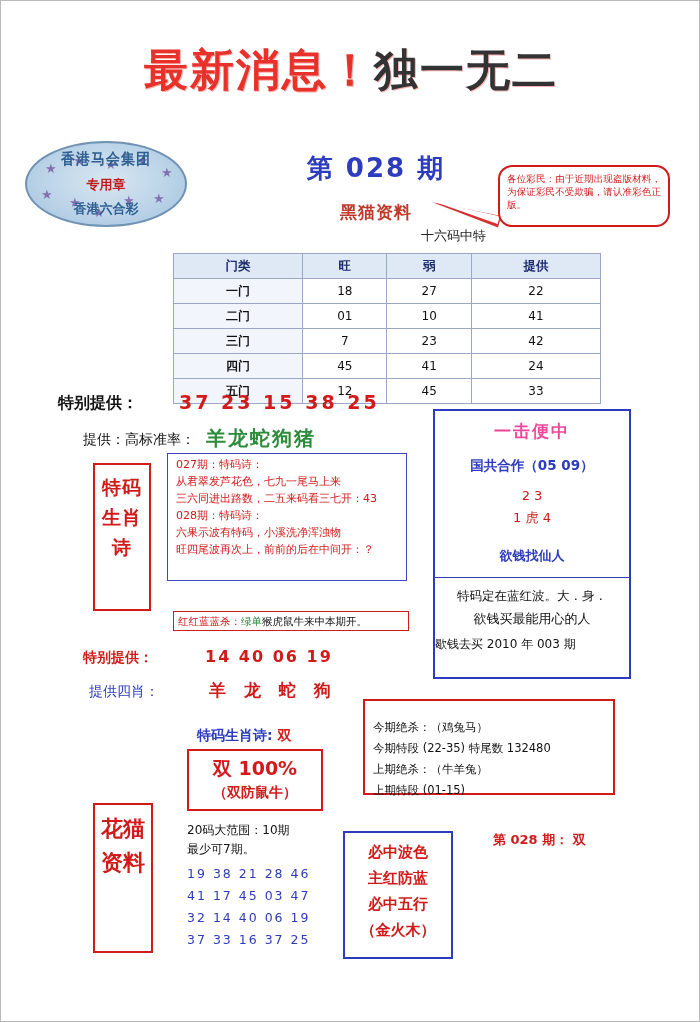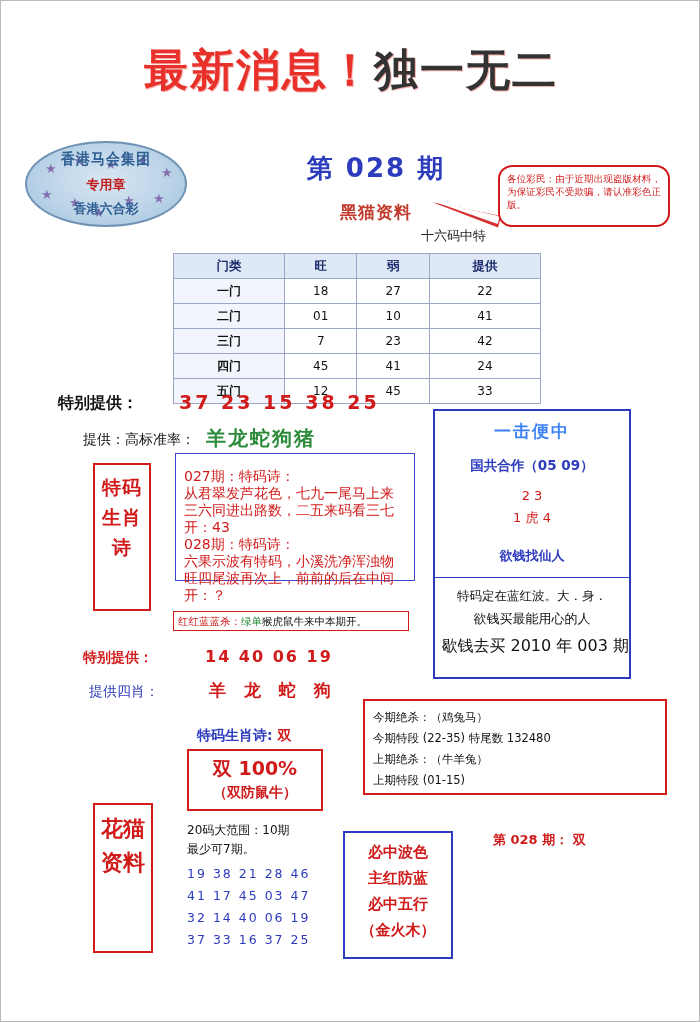--- a/index.html
+++ b/index.html
@@ -83,21 +83,21 @@
   .bubble-tail2{
     top:206px;left:433px;width:0;height:0;
     border-top:4px solid transparent;
     border-bottom:4px solid transparent;
     border-right:66px solid #fff;
     transform:rotate(16deg);
   }
 
   
   .maintable{
-    top:252px;left:172px;width:368px;
+    top:252px;left:172px;width:428px;
     border-collapse:collapse;
     font-size:12px;
   }
   .maintable td,.maintable th{
     border:1px solid #9aa7c7;
     text-align:center;height:22px;color:#111;
   }
   .maintable thead th{
     background:#dfe8f5;font-weight:bold;font-size:12.5px;color:#1b2a6b;
   }
@@ -113,57 +113,57 @@
   .vbox{
     top:462px;left:92px;width:58px;height:148px;
     border:2px solid #d11a1a;box-sizing:border-box;
     color:#d11a1a;font-size:19px;font-weight:bold;
     line-height:30px;text-align:center;padding-top:7px;
     letter-spacing:1px;
   }
 
   
   .poembox{
-    top:452px;left:174px;width:240px;height:128px;
+    top:452px;left:166px;width:240px;height:128px;
     border:1px solid #3b47c8;box-sizing:border-box;
-    padding:14px 8px;color:#d11a1a;font-size:14px;line-height:17px;
+    padding:2px 8px;color:#d11a1a;font-size:11px;line-height:17px;
   }
   .kill-line{
     top:610px;left:172px;width:236px;height:20px;
     border:1px solid #d11a1a;box-sizing:border-box;
     font-size:10.5px;line-height:18px;padding-left:4px;color:#111;
   }
   .kill-line .r{color:#d11a1a;}
   .kill-line .g{color:#2d8c3c;}
 
   
   .rbox{
     top:408px;left:432px;width:198px;height:270px;
     border:2px solid #2d3bbd;box-sizing:border-box;background:#fff;
   }
-  .rbox .t1{margin-top:9px;text-align:center;font-size:17px;font-weight:bold;color:#3b82f6;letter-spacing:2px;}
+  .rbox .t1{margin-top:9px;text-align:center;font-size:17px;font-weight:bold;color:#ec4899;letter-spacing:2px;}
   .rbox .t2{margin-top:14px;text-align:center;font-size:13.5px;font-weight:bold;color:#2d3bbd;}
   .rbox .nums{margin-top:10px;text-align:center;font-size:13px;color:#d11a1a;line-height:22px;}
   .rbox .t3{margin-top:18px;text-align:center;font-size:13px;color:#2d3bbd;font-weight:bold;}
   .rbox .divider{margin:12px 0 0 0;border-top:1px solid #2d3bbd;}
   .rbox .t4{margin-top:8px;text-align:center;font-size:12.5px;color:#111;line-height:20px;}
   .rbox .t5{margin-top:4px;text-align:center;font-size:13px;color:#111;}
-  .rbox .t6{margin-top:8px;text-align:right;font-size:16px;color:#111;}
+  .rbox .t6{margin-top:8px;text-align:left;font-size:12px;color:#111;}
 
   
   .special2-label{top:648px;left:82px;font-size:14px;font-weight:bold;color:#d11a1a;}
   .special2-nums{top:646px;left:204px;font-size:16px;font-weight:bold;color:#d11a1a;letter-spacing:2px;}
   .four-label{top:682px;left:88px;font-size:14px;color:#2d3bbd;}
   .four-val{top:678px;left:208px;font-size:17px;font-weight:bold;color:#d11a1a;letter-spacing:6px;}
 
   
   .statbox{
-    top:698px;left:362px;width:304px;height:96px;
+    top:698px;left:362px;width:252px;height:96px;
     border:2px solid #d11a1a;box-sizing:border-box;
-    padding:6px 8px;font-size:11.5px;line-height:21px;color:#111;
+    padding:16px 8px;font-size:11.5px;line-height:21px;color:#111;
   }
 
   
   .siling{top:726px;left:196px;font-size:14px;font-weight:bold;color:#2d3bbd;}
   .siling .v{color:#d11a1a;}
 
   .box100{
     top:748px;left:186px;width:136px;height:62px;
     border:2px solid #d11a1a;box-sizing:border-box;text-align:center;
     color:#d11a1a;font-weight:bold;

